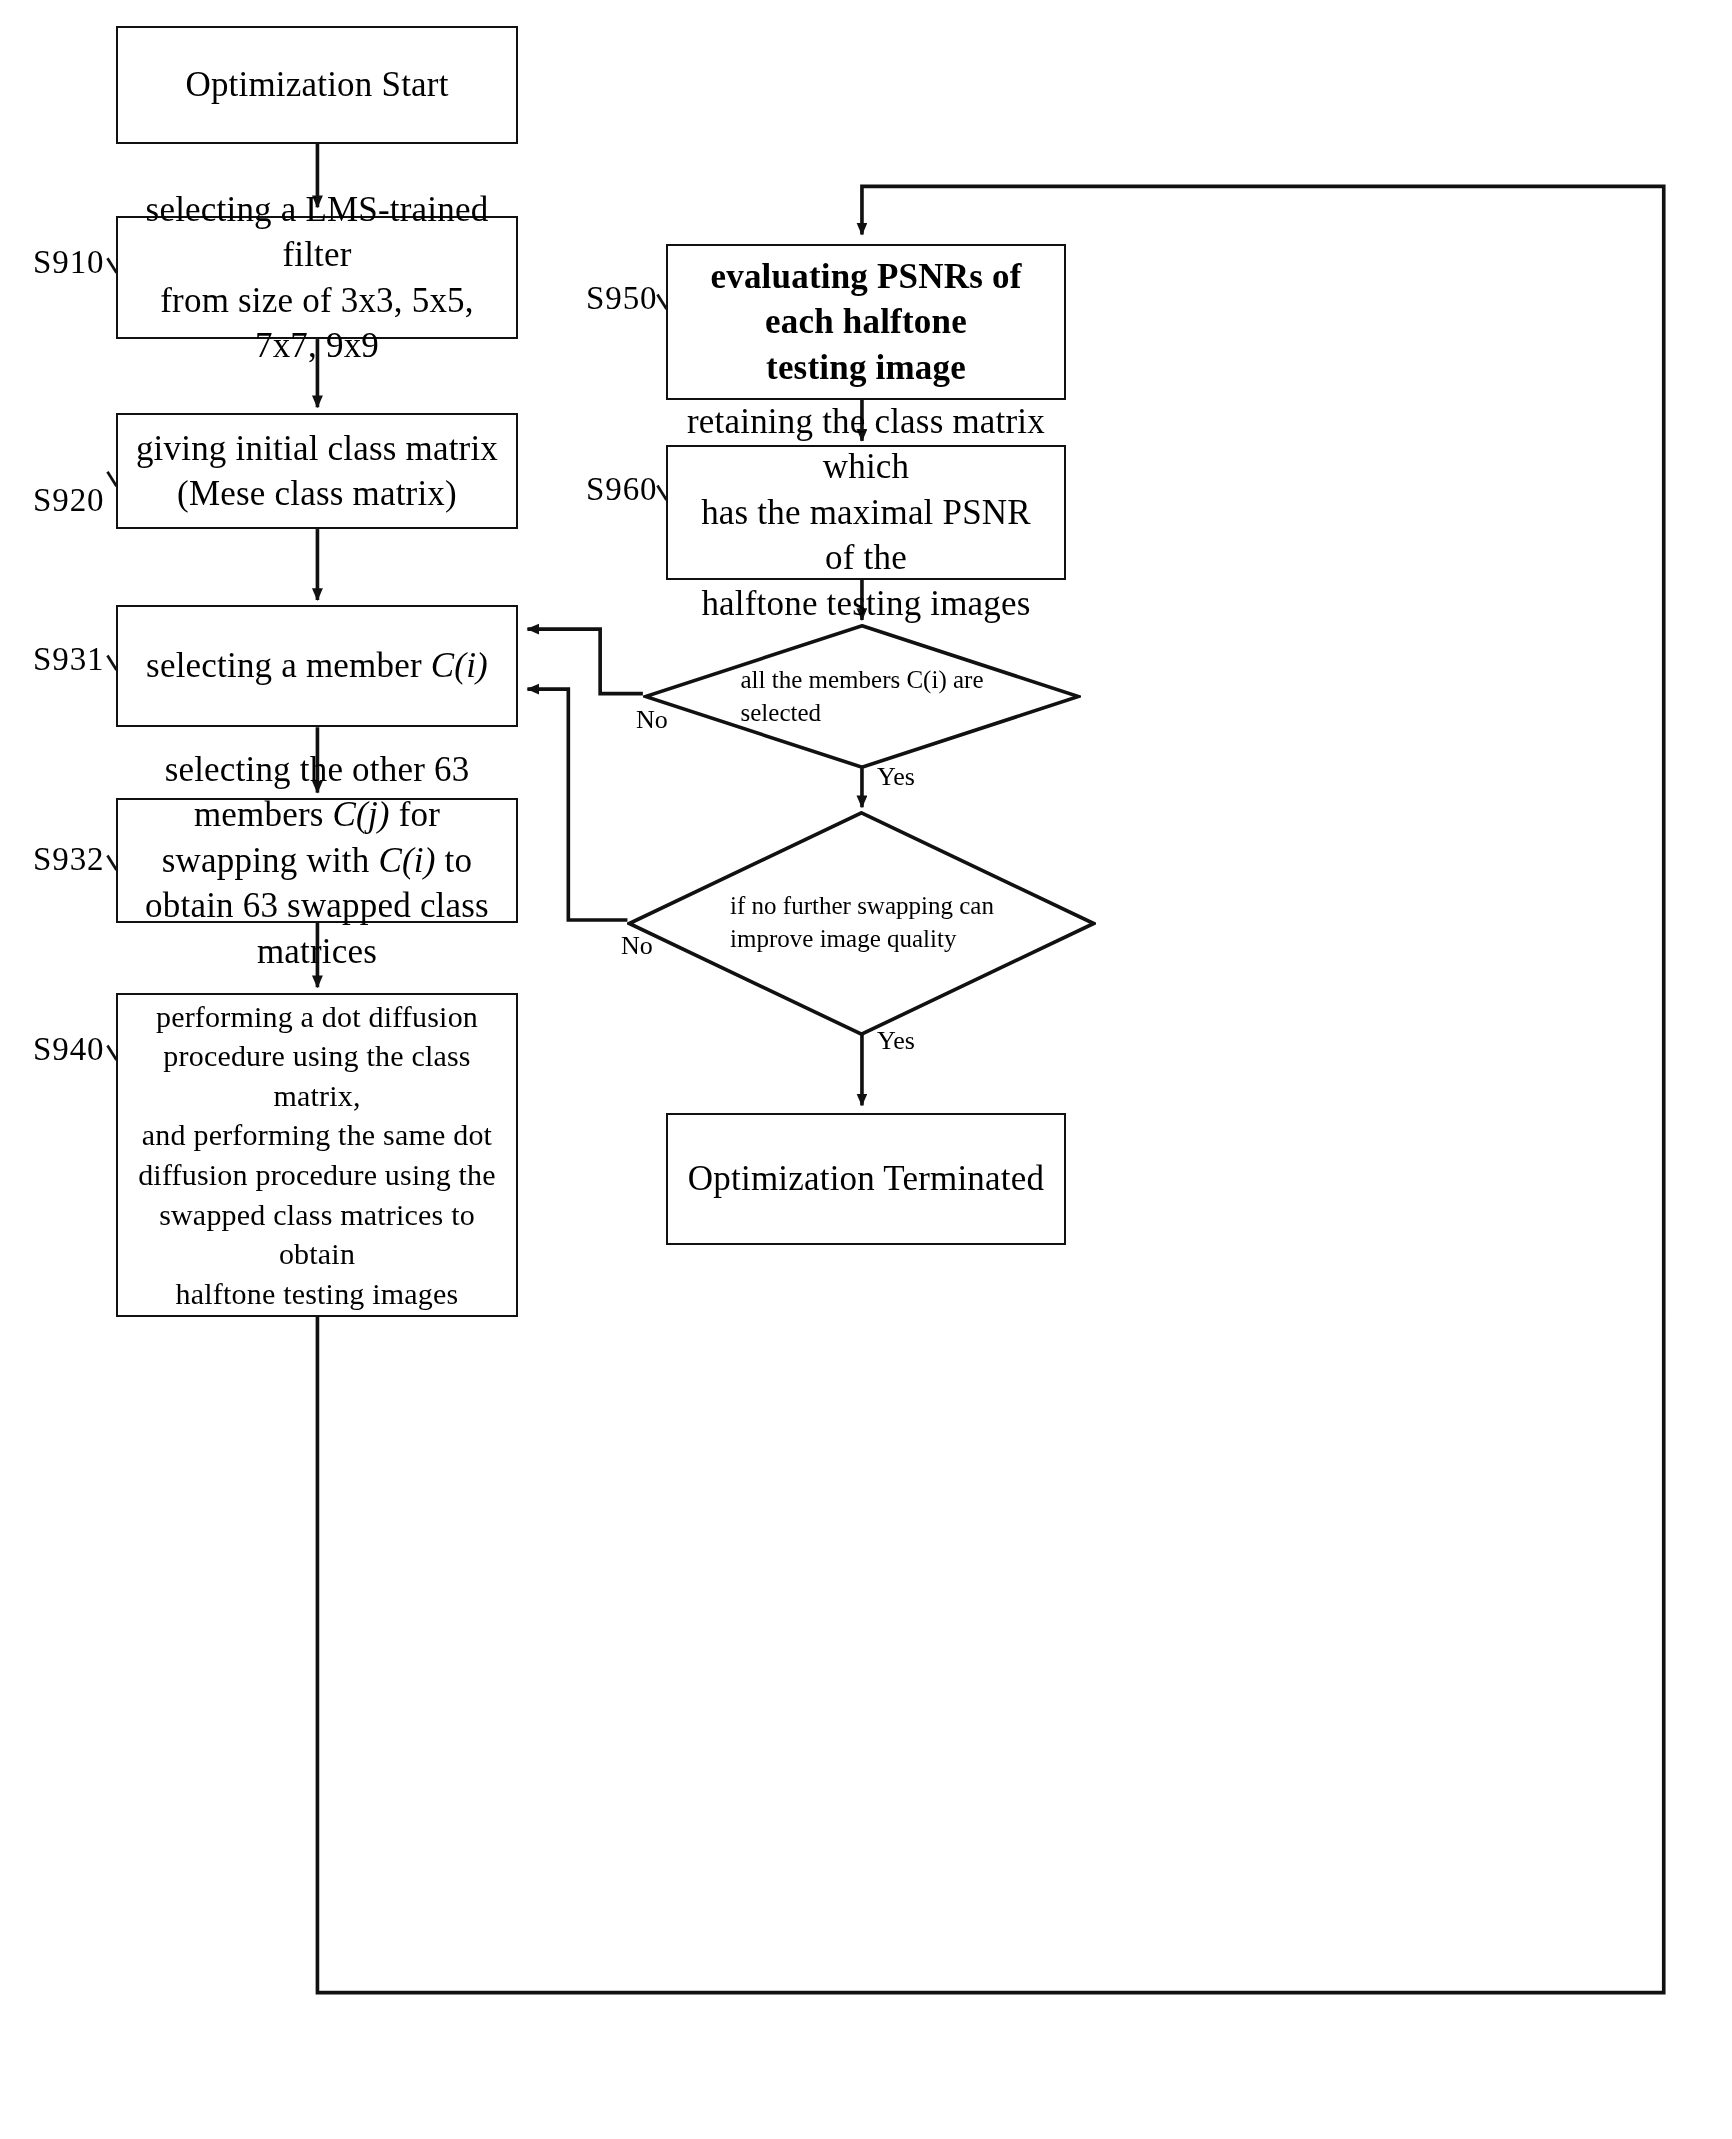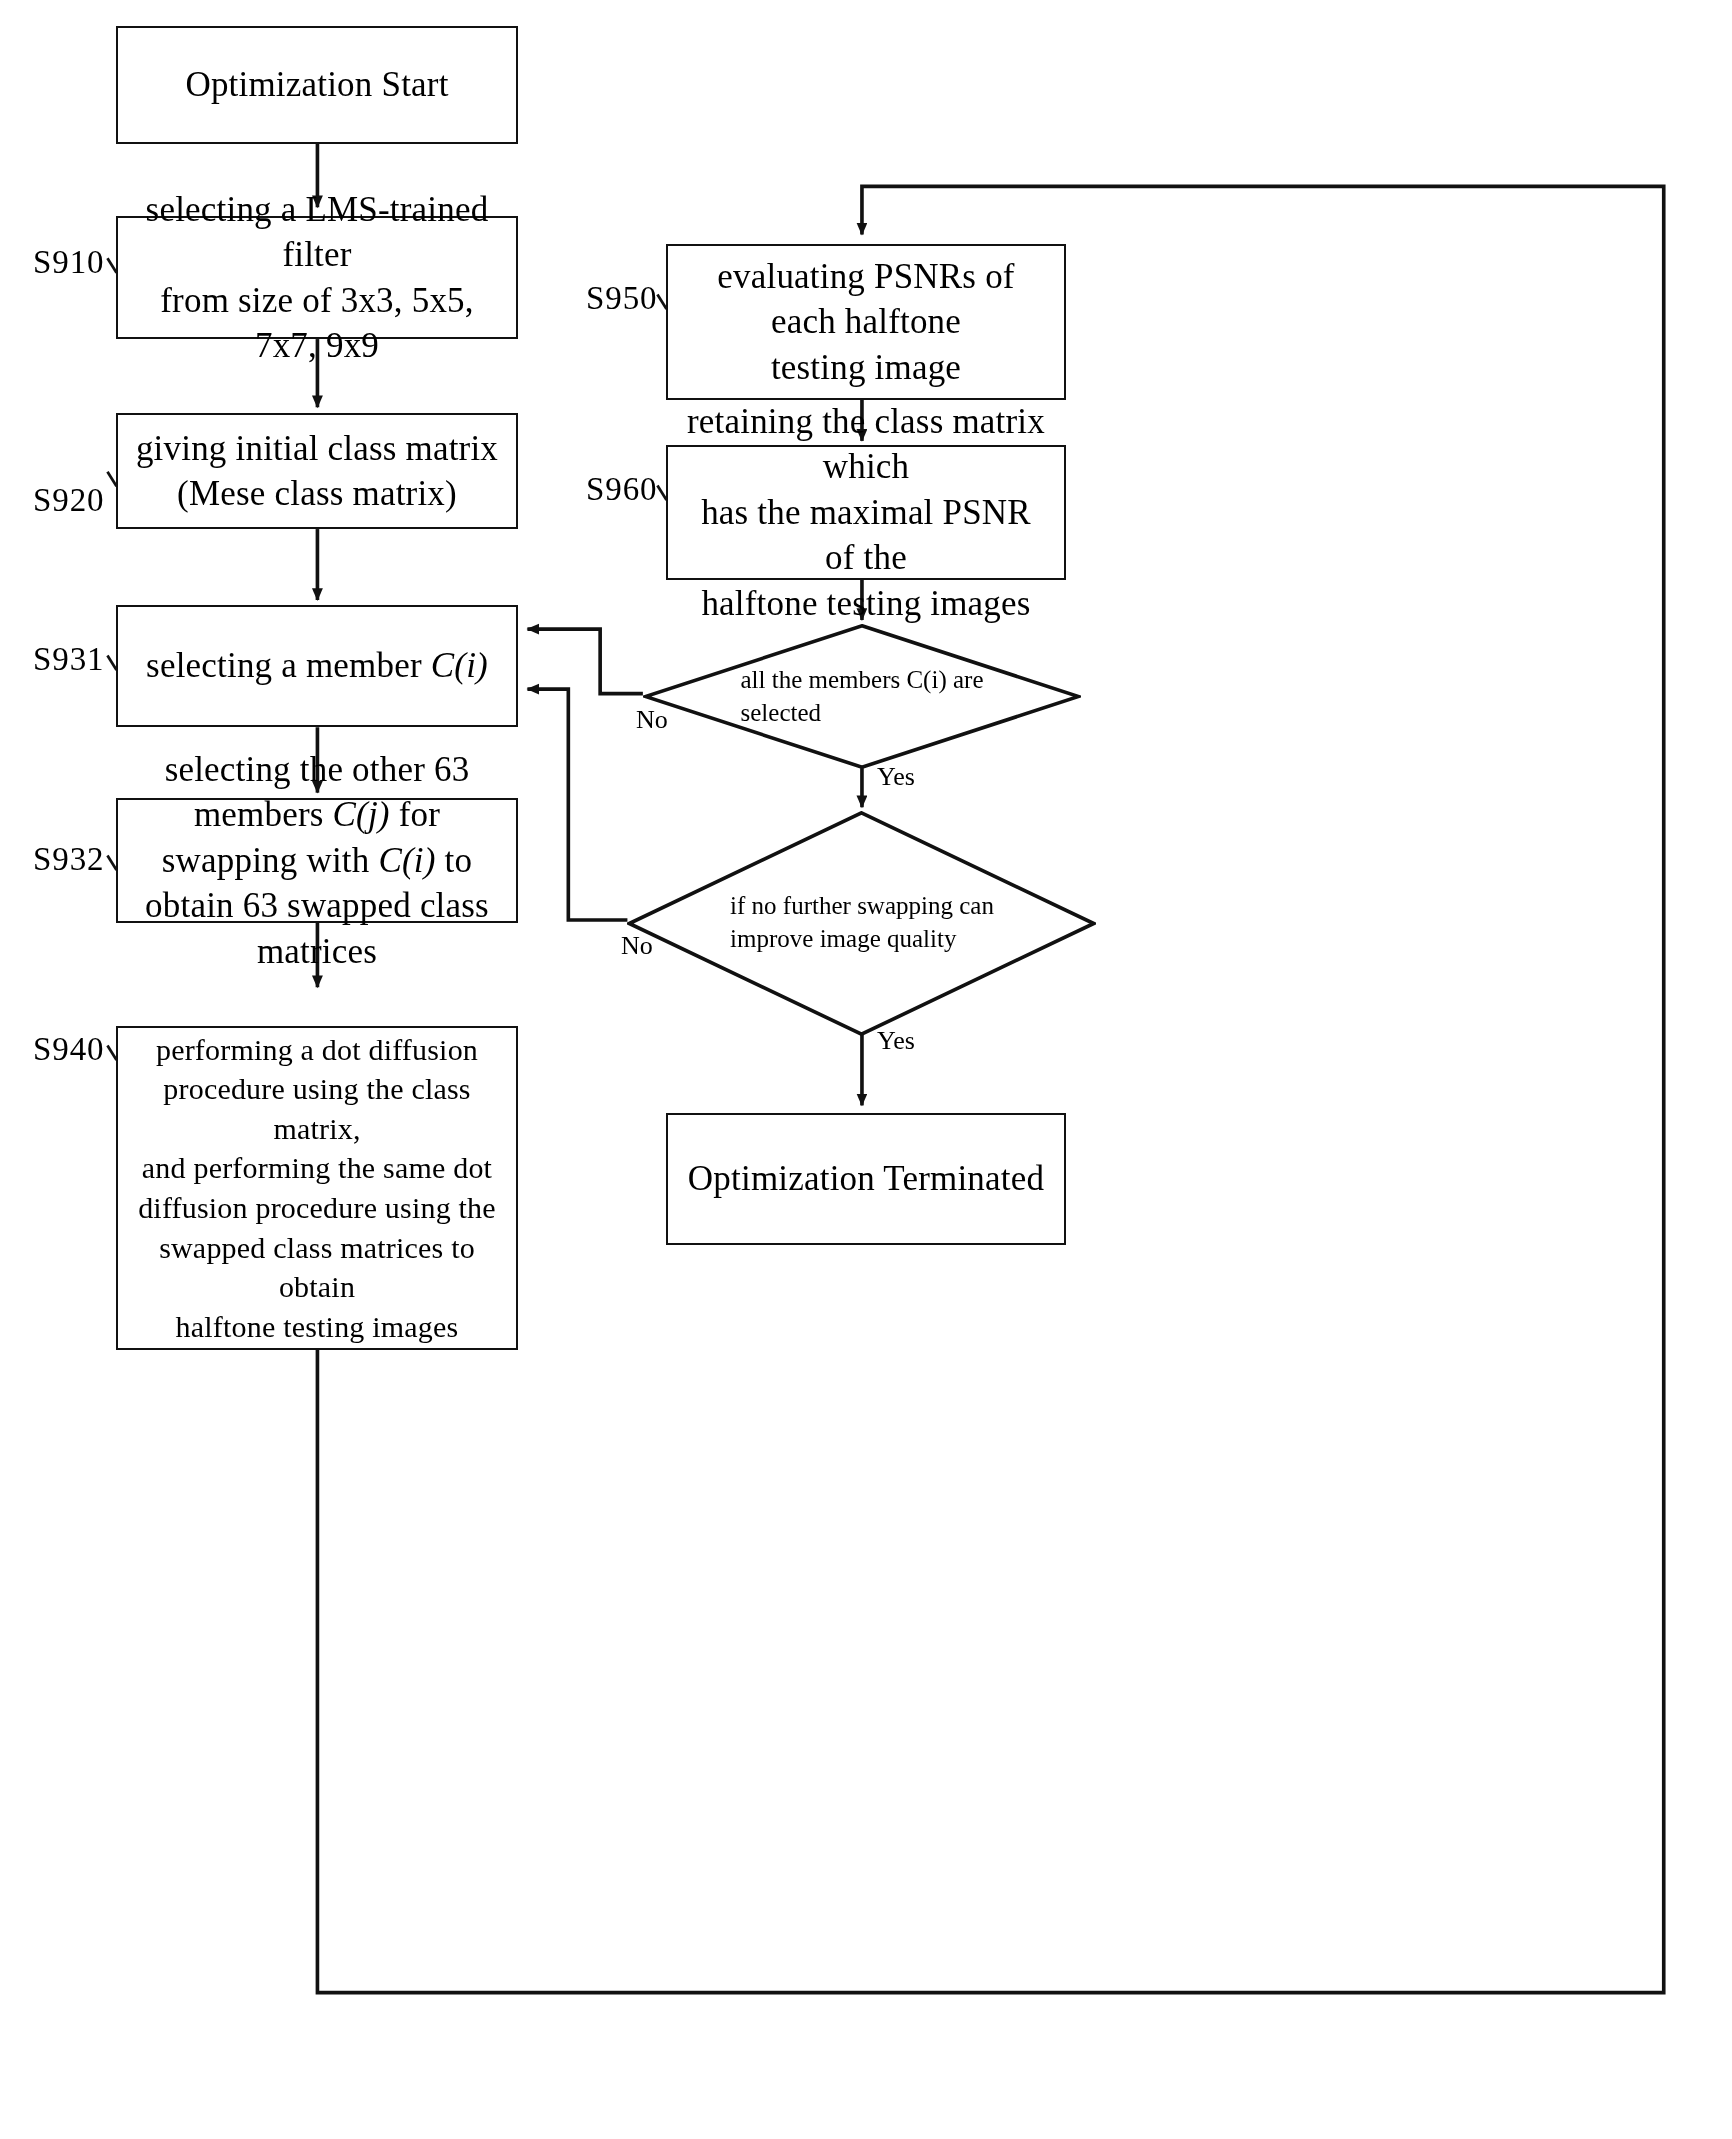--- a/index.html
+++ b/index.html
@@ -83,33 +83,33 @@
   </div>
 
   <div class="steplab" style="left:33px;top:841px;">S932</div>
   <div class="node pbox" style="left:116px;top:798px;width:402px;height:125px;">
     <div class="txt">
       <span>selecting the other 63 members </span><em class="it">C(j)</em><span> for swapping  with </span><em class="it">C(i)</em><span> to obtain 63 swapped class matrices</span>
     </div>
   </div>
 
   <div class="steplab" style="left:33px;top:1031px;">S940</div>
-  <div class="node pbox big" style="left:116px;top:993px;width:402px;height:324px;margin-top:33px;">
+  <div class="node pbox big" style="left:116px;top:993px;width:402px;height:324px;">
     <div class="txt">
       <div>performing a dot diffusion</div>
       <div>procedure using the class matrix,</div>
       <div>and performing the same dot</div>
       <div>diffusion procedure using the</div>
       <div>swapped class matrices to obtain</div>
       <div>halftone testing images</div>
     </div>
   </div>
 
   <div class="steplab" style="left:586px;top:280px;">S950</div>
-  <div class="node pbox" style="left:666px;top:244px;width:400px;height:156px;">
+  <div class="node pbox" style="left:666px;top:244px;width:400px;height:156px;font-weight:bold;">
     <div class="txt">
       <div>evaluating PSNRs of each halftone</div>
       <div>testing image</div>
     </div>
   </div>
 
   <div class="steplab" style="left:586px;top:471px;">S960</div>
   <div class="node pbox" style="left:666px;top:445px;width:400px;height:135px;">
     <div class="txt">
       <div>retaining the class matrix which</div>

